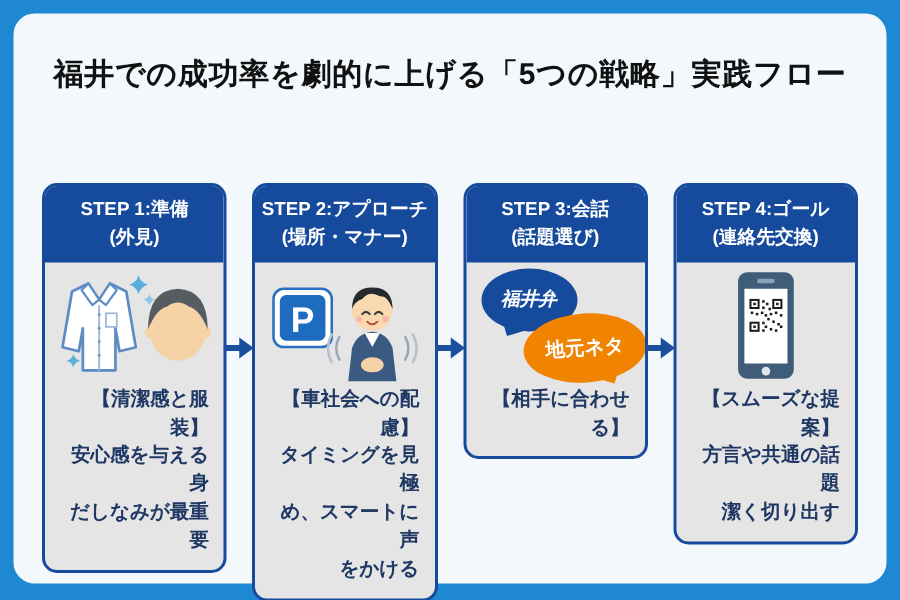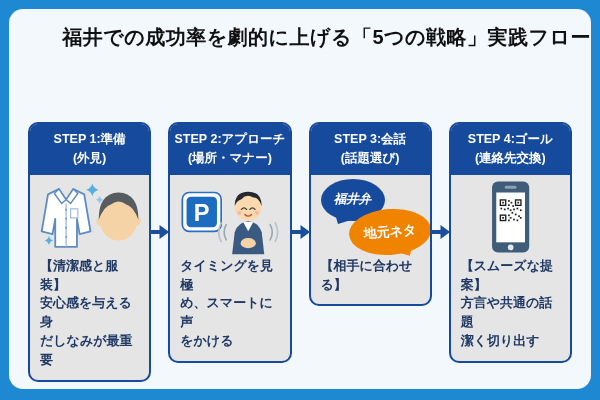--- a/index.html
+++ b/index.html
@@ -1,29 +1,29 @@
 <!DOCTYPE html>
 <html style="--frame: #1e88d3; --card: #f2f8fc; --navy: #164a9d; --orange: #f08300; --text: #1f3864; --title_text: #111111;"><head>
 <meta charset="utf-8">
 <style>
   html,body{margin:0;padding:0;width:600px;height:400px;overflow:hidden;
     font-family:"Liberation Sans","DejaVu Sans",sans-serif;}
   body{background:var(--frame,#1e88d3);position:relative;}
   .card{position:absolute;left:9px;top:9px;right:9px;bottom:11px;
     background:var(--card,#f2f8fc);border-radius:14px;}
-  .title{margin:0;padding-top:15px;text-align:right;
+  .title{margin:12px;padding-top:15px;text-align:center;
     font-size:20px;font-weight:bold;letter-spacing:.5px;color:var(--title_text,#111);}
   .flow{position:absolute;left:19px;right:19px;top:113px;
     display:flex;justify-content:center;align-items:flex-start;}
   .step{width:126px;border:2px solid var(--navy,#164a9d);border-radius:10px;
     background:#e5e5e5;overflow:hidden;box-sizing:border-box;}
   .step-header{background:var(--navy,#164a9d);color:#fff;text-align:center;
     font-size:12.5px;font-weight:bold;line-height:1.55;padding:6px 1px;white-space:pre-line;}
   .icon-area{height:76px;margin-top:4px;display:flex;align-items:center;justify-content:center;position:relative;}
-  .step-text{padding:2px 10px 10px;text-align:left;color:var(--text,#1f3864);
+  .step-text{padding:2px 10px 10px;text-align:right;color:var(--text,#1f3864);
     font-size:13px;font-weight:bold;line-height:1.45;}
   .step-desc{white-space:pre-line;}
   .gap{width:17px;position:relative;flex:none;}
   .arrow{position:absolute;top:101px;left:-2px;width:21px;height:18px;}
   
   .bubble{position:absolute;display:flex;align-items:center;justify-content:center;
     color:#fff;font-weight:bold;border-radius:50%;}
   .bubble:after{content:"";position:absolute;border:9px solid transparent;}
   .bubble-fukui{left:10px;top:0;width:64px;height:42px;background:var(--navy,#164a9d);font-size:12.5px;font-style:italic;}
   .bubble-fukui:after{left:8px;bottom:-12px;border-top-color:var(--navy,#164a9d);transform:rotate(28deg);}
@@ -104,20 +104,21 @@
             <path d="M74 36 Q77 32.5 80 36" stroke="#3a3a3a" stroke-width="1.6" fill="none" stroke-linecap="round"></path>
             <path d="M84 36 Q87 32.5 90 36" stroke="#3a3a3a" stroke-width="1.6" fill="none" stroke-linecap="round"></path>
             <circle cx="71.5" cy="40" r="2.3" fill="#f5b6ac"></circle>
             <circle cx="92.5" cy="40" r="2.3" fill="#f5b6ac"></circle>
             <path d="M78 42 Q82 46 86 42" stroke="#b5563a" stroke-width="1.6" fill="none" stroke-linecap="round"></path>
             <ellipse cx="82" cy="76" rx="9" ry="6" fill="#f6d3a7"></ellipse>
           </g>
         </svg>
       </div>
       <div class="step-text">
+        <div>【車社会への配慮】</div>
         <div class="step-desc">タイミングを見極
 め、スマートに声
 をかける</div>
       </div>
     </div>
 
     <div class="gap">
       <svg class="arrow" viewBox="0 0 24 20">
         <line x1="0" y1="10" x2="14" y2="10" stroke="#1b4f9e" stroke-width="4.6"></line>
         <polygon points="12,2 23,10 12,18" fill="#1b4f9e"></polygon>

